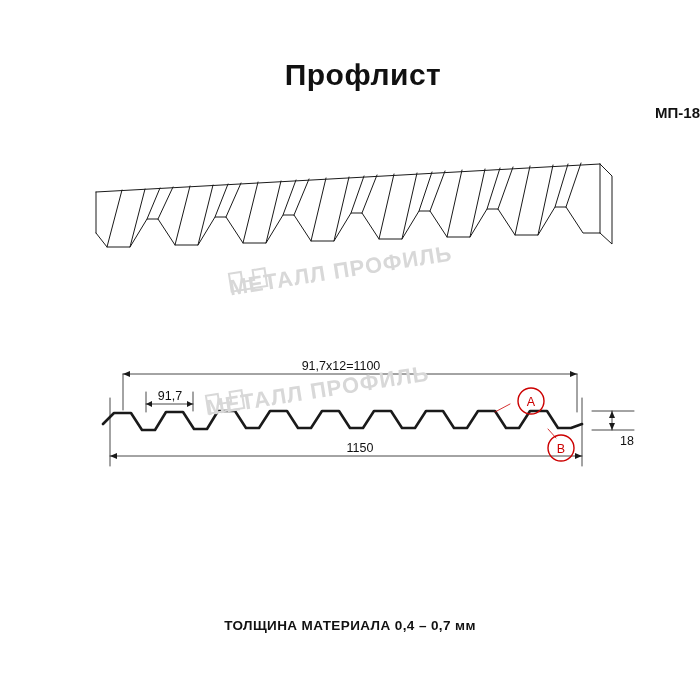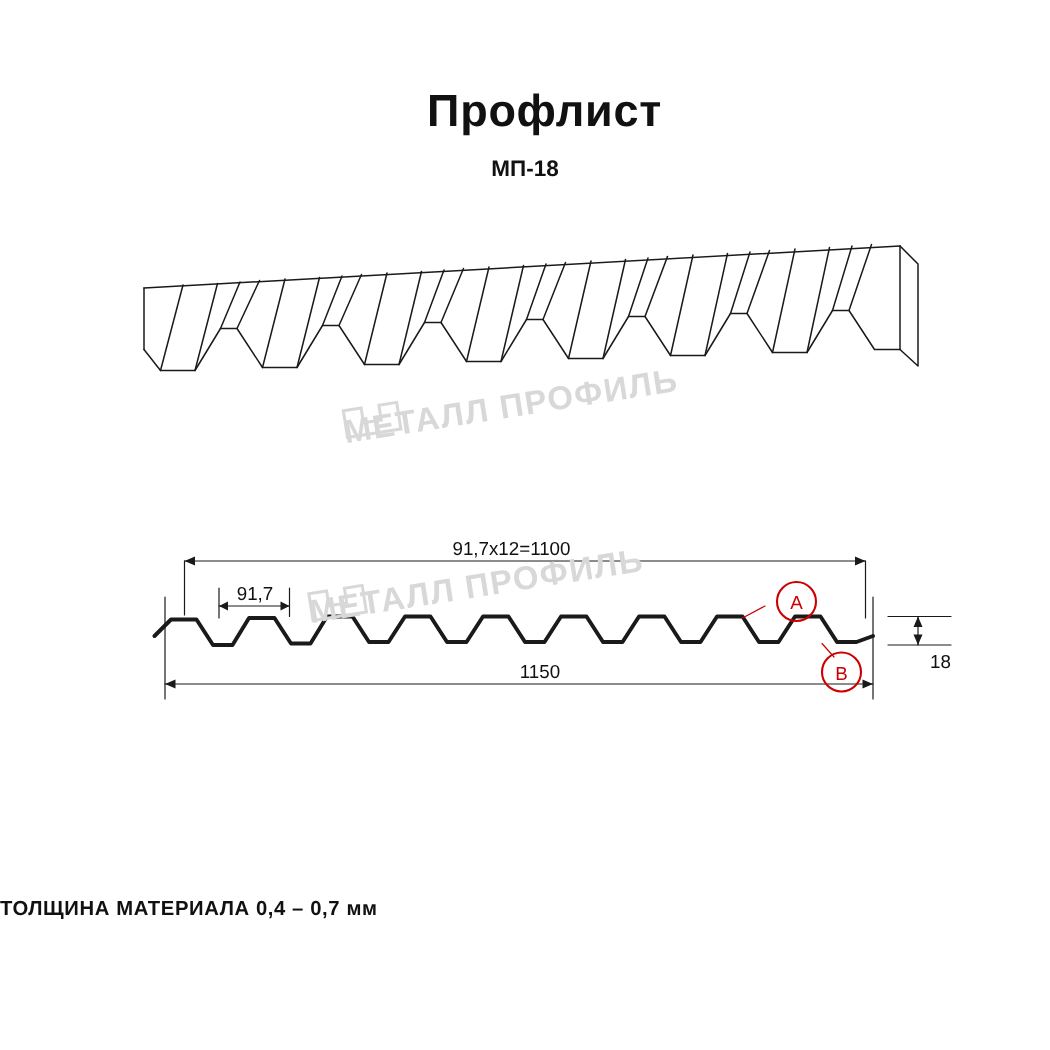--- a/index.html
+++ b/index.html
@@ -30,30 +30,31 @@
     font-weight: bold;
     letter-spacing: 0.5px;
     color: #111111;
     margin-left: 13px;
   }
   .subtitle {
     position: absolute;
     top: 104px;
     left: 0;
     width: 700px;
+    text-align: right;
+    font-size: 15px;
+    font-weight: bold;
+    color: #111111;
+  }
+  .footer-note {
+    position: absolute;
+    top: 618px;
+    left: 0;
+    width: 700px;
     text-align: center;
-    font-size: 15px;
-    font-weight: bold;
-    color: #111111;
-  }
-  .footer-note {
-    position: absolute;
-    top: 598px;
-    left: 0;
-    width: 700px;
     font-size: 13.5px;
     font-weight: bold;
     letter-spacing: 0.4px;
     color: #111111;
   }
   .svg-layer {
     position: absolute;
     top: 0;
     left: 0;
     width: 700px;

